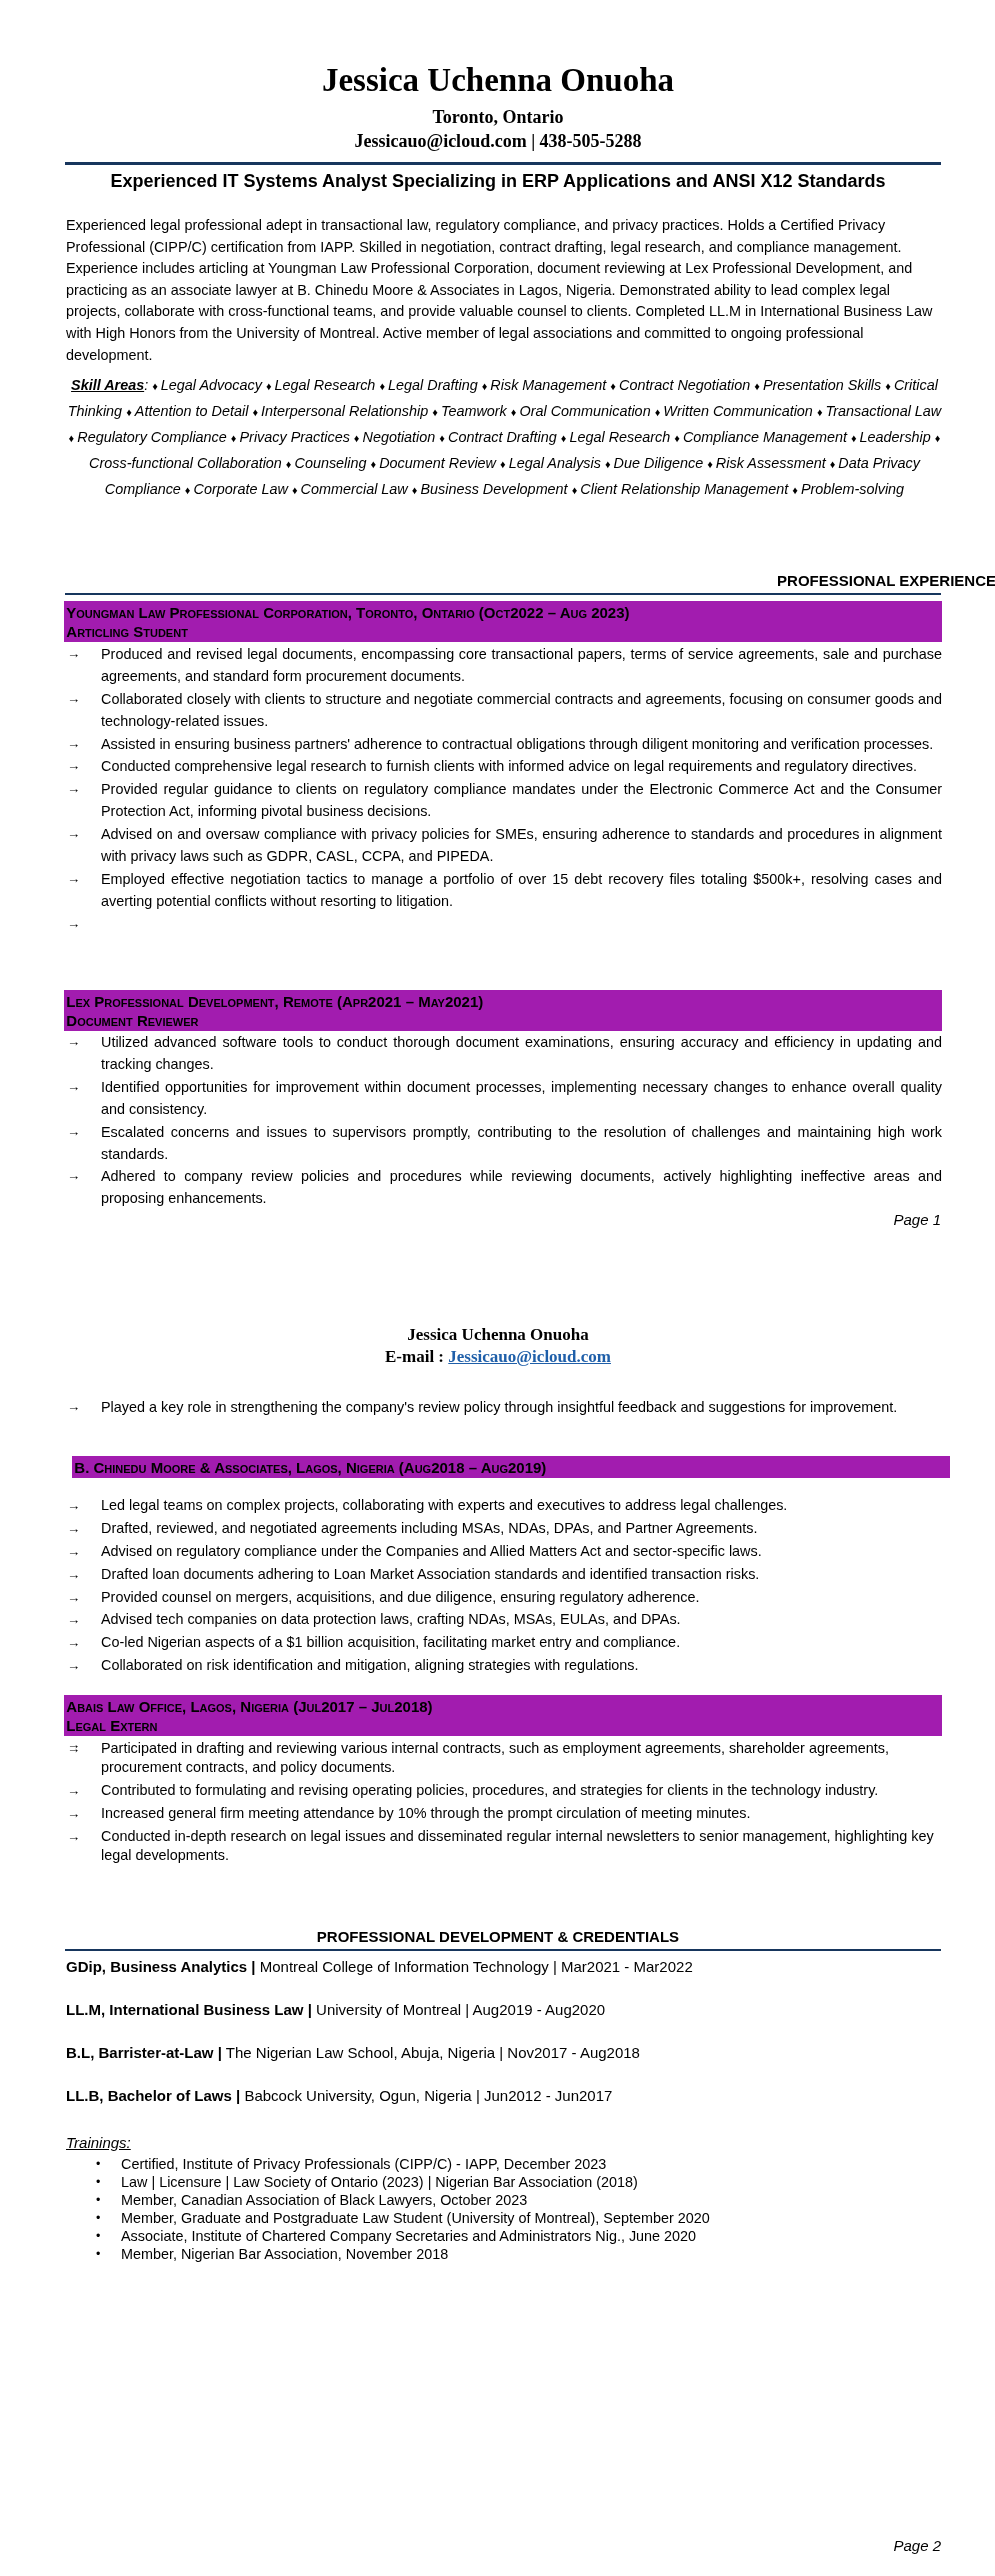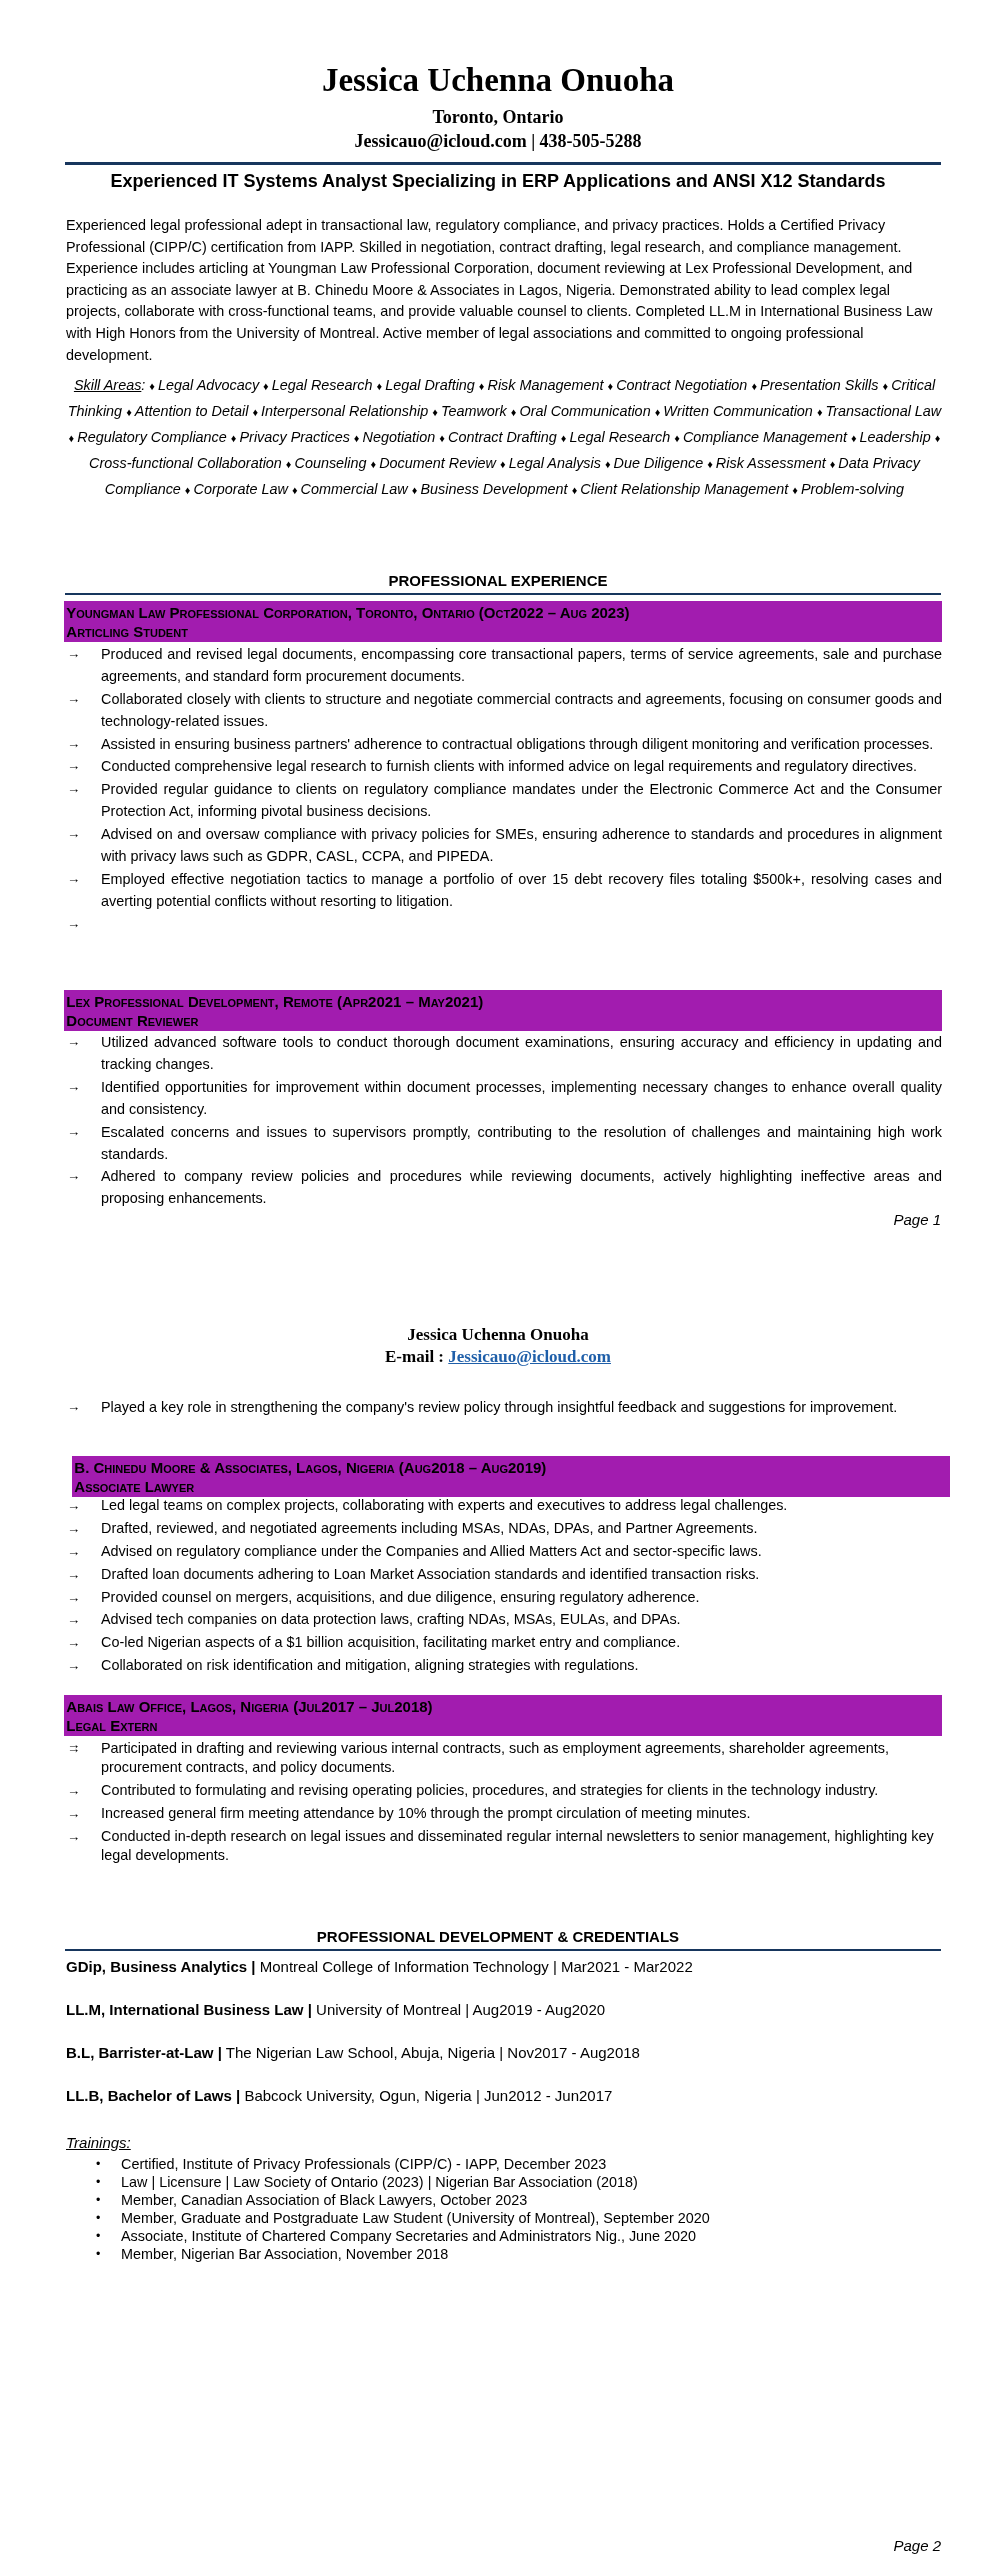--- a/index.html
+++ b/index.html
@@ -6,21 +6,21 @@
   body { width: 996px; height: 2576px; position: relative; color: #000; font-family: "Liberation Sans", sans-serif; }
   .page { position: absolute; left: 0; width: 996px; }
   .serif { font-family: "Liberation Serif", serif; }
   .center { text-align: center; }
   .name { font-family: "Liberation Serif", serif; font-weight: bold; font-size: 33px; line-height: 39px; }
   .loc { font-family: "Liberation Serif", serif; font-weight: bold; font-size: 18px; line-height: 23.4px; }
   .rule { position: absolute; left: 65px; width: 876px; height: 3.1px; background: #17365d; }
   .headline { font-weight: bold; font-size: 18px; line-height: 23.4px; }
   .summary { position: absolute; left: 66px; width: 875px; font-size: 14.4px; line-height: 21.6px; }
   .skills { position: absolute; left: 65px; width: 879px; font-size: 14.4px; line-height: 25px; font-style: italic; text-align: center; }
-  .skills .lbl { font-weight: normal; text-decoration: underline; text-align: right; }
+  .skills .lbl { font-weight: bold; text-decoration: underline; text-align: right; }
   .sec-title { position: absolute; left: 0; width: 996px; text-align: center; font-weight: bold; font-size: 15px; line-height: 19px; }
   .job-head { position: absolute; left: 64px; width: 878px; background: #a21caf; padding: 1.6px 1.6px 1.6px 2.3px; box-sizing: border-box; }
   .job-head div { font-weight: bold; font-variant: small-caps; font-size: 15px; line-height: 19px; }
   .bullets { position: absolute; left: 64px; width: 878px; margin: 0; padding: 0; list-style: none; font-size: 14.4px; }
   .bullets li { position: relative; padding-left: 37px; text-align: justify; line-height: 22px; margin-bottom: 0.8px; }
   .bullets.tight li { line-height: 19px; margin-bottom: 3.9px; text-align: left; }
   .bullets .arr { position: absolute; left: 3.1px; top: 0; font-size: 13.3px; }
   .pagenum { position: absolute; right: 55px; font-style: italic; font-size: 15px; }
   .email-link { color: #1f5fa9; text-decoration: underline; }
   .cred { position: absolute; left: 66px; font-size: 15px; line-height: 19px; }
@@ -39,21 +39,21 @@
   <div class="loc center" style="position:absolute; top:130px; left:0; width:996px;">Jessicauo@icloud.com | 438-505-5288</div>
   <div class="rule" style="top:162px;"></div>
   <div class="headline center" style="position:absolute; top:170px; left:0; width:996px;">Experienced IT Systems Analyst Specializing in ERP Applications and ANSI X12 Standards</div>
 
   <div class="summary" style="top:215px;">Experienced legal professional adept in transactional law, regulatory compliance, and privacy practices. Holds a Certified Privacy Professional (CIPP/C) certification from IAPP. Skilled in negotiation, contract drafting, legal research, and compliance management. Experience includes articling at Youngman Law Professional Corporation, document reviewing at Lex Professional Development, and practicing as an associate lawyer at B. Chinedu Moore &amp; Associates in Lagos, Nigeria. Demonstrated ability to lead complex legal projects, collaborate with cross-functional teams, and provide valuable counsel to clients. Completed LL.M in International Business Law with High Honors from the University of Montreal. Active member of legal associations and committed to ongoing professional development.</div>
 
   <div class="skills" style="top:373px;">
     <span class="lbl">Skill Areas</span><span>: </span><span id="skills-list"><span style="font-style: normal; font-size: 11px;">♦ </span><span>Legal Advocacy</span> <span style="font-style: normal; font-size: 11px;">♦ </span><span>Legal Research</span> <span style="font-style: normal; font-size: 11px;">♦ </span><span>Legal Drafting</span> <span style="font-style: normal; font-size: 11px;">♦ </span><span>Risk Management</span> <span style="font-style: normal; font-size: 11px;">♦ </span><span>Contract Negotiation</span> <span style="font-style: normal; font-size: 11px;">♦ </span><span>Presentation Skills</span> <span style="font-style: normal; font-size: 11px;">♦ </span><span>Critical Thinking</span> <span style="font-style: normal; font-size: 11px;">♦ </span><span>Attention to Detail</span> <span style="font-style: normal; font-size: 11px;">♦ </span><span>Interpersonal Relationship</span> <span style="font-style: normal; font-size: 11px;">♦ </span><span>Teamwork</span> <span style="font-style: normal; font-size: 11px;">♦ </span><span>Oral Communication</span> <span style="font-style: normal; font-size: 11px;">♦ </span><span>Written Communication</span> <span style="font-style: normal; font-size: 11px;">♦ </span><span>Transactional Law</span> <span style="font-style: normal; font-size: 11px;">♦ </span><span>Regulatory Compliance</span> <span style="font-style: normal; font-size: 11px;">♦ </span><span>Privacy Practices</span> <span style="font-style: normal; font-size: 11px;">♦ </span><span>Negotiation</span> <span style="font-style: normal; font-size: 11px;">♦ </span><span>Contract Drafting</span> <span style="font-style: normal; font-size: 11px;">♦ </span><span>Legal Research</span> <span style="font-style: normal; font-size: 11px;">♦ </span><span>Compliance Management</span> <span style="font-style: normal; font-size: 11px;">♦ </span><span>Leadership</span> <span style="font-style: normal; font-size: 11px;">♦ </span><span>Cross-functional Collaboration</span> <span style="font-style: normal; font-size: 11px;">♦ </span><span>Counseling</span> <span style="font-style: normal; font-size: 11px;">♦ </span><span>Document Review</span> <span style="font-style: normal; font-size: 11px;">♦ </span><span>Legal Analysis</span> <span style="font-style: normal; font-size: 11px;">♦ </span><span>Due Diligence</span> <span style="font-style: normal; font-size: 11px;">♦ </span><span>Risk Assessment</span> <span style="font-style: normal; font-size: 11px;">♦ </span><span>Data Privacy Compliance</span> <span style="font-style: normal; font-size: 11px;">♦ </span><span>Corporate Law</span> <span style="font-style: normal; font-size: 11px;">♦ </span><span>Commercial Law</span> <span style="font-style: normal; font-size: 11px;">♦ </span><span>Business Development</span> <span style="font-style: normal; font-size: 11px;">♦ </span><span>Client Relationship Management</span> <span style="font-style: normal; font-size: 11px;">♦ </span><span>Problem-solving</span></span>
   </div>
 
-  <div class="sec-title" style="top:571px;">PROFESSIONAL EXPERIENCE</div>
+  <div class="sec-title" style="top:571px;text-align:right;">PROFESSIONAL EXPERIENCE</div>
   <div class="rule" style="top:593px; height:2.3px;"></div>
 
   <div class="job-head" style="top:601px;">
     <div>Youngman Law Professional Corporation, Toronto, Ontario (Oct2022 – Aug 2023)</div>
     <div>Articling Student</div>
   </div>
   <ul class="bullets" id="job0" style="top:643px;">
       <li><span class="arr">→</span><span>Produced and revised legal documents, encompassing core transactional papers, terms of service agreements, sale and purchase agreements, and standard form procurement documents.</span></li>
       <li><span class="arr">→</span><span>Collaborated closely with clients to structure and negotiate commercial contracts and agreements, focusing on consumer goods and technology-related issues.</span></li>
       <li><span class="arr">→</span><span>Assisted in ensuring business partners' adherence to contractual obligations through diligent monitoring and verification processes.</span></li>
@@ -83,21 +83,20 @@
   <div class="serif center" style="position:absolute; top:48px; left:0; width:996px; font-weight:bold; font-size:17px; line-height:23.4px;">
     <span>E-mail : </span><span class="email-link">Jessicauo@icloud.com</span>
   </div>
 
   <ul class="bullets" id="job1b" style="top:99px;">
       <li><span class="arr">→</span><span>Played a key role in strengthening the company's review policy through insightful feedback and suggestions for improvement.</span></li>
     </ul>
 
   <div class="job-head" style="top:159px;margin-left:8px;">
     <div>B. Chinedu Moore &amp; Associates, Lagos, Nigeria (Aug2018 – Aug2019)</div>
-    <div>Associate Lawyer</div>
   </div>
   <ul class="bullets tight" id="job2" style="top:199px;">
       <li><span class="arr">→</span><span>Led legal teams on complex projects, collaborating with experts and executives to address legal challenges.</span></li>
       <li><span class="arr">→</span><span>Drafted, reviewed, and negotiated agreements including MSAs, NDAs, DPAs, and Partner Agreements.</span></li>
       <li><span class="arr">→</span><span>Advised on regulatory compliance under the Companies and Allied Matters Act and sector-specific laws.</span></li>
       <li><span class="arr">→</span><span>Drafted loan documents adhering to Loan Market Association standards and identified transaction risks.</span></li>
       <li><span class="arr">→</span><span>Provided counsel on mergers, acquisitions, and due diligence, ensuring regulatory adherence.</span></li>
       <li><span class="arr">→</span><span>Advised tech companies on data protection laws, crafting NDAs, MSAs, EULAs, and DPAs.</span></li>
       <li><span class="arr">→</span><span>Co-led Nigerian aspects of a $1 billion acquisition, facilitating market entry and compliance.</span></li>
       <li><span class="arr">→</span><span>Collaborated on risk identification and mitigation, aligning strategies with regulations.</span></li>

